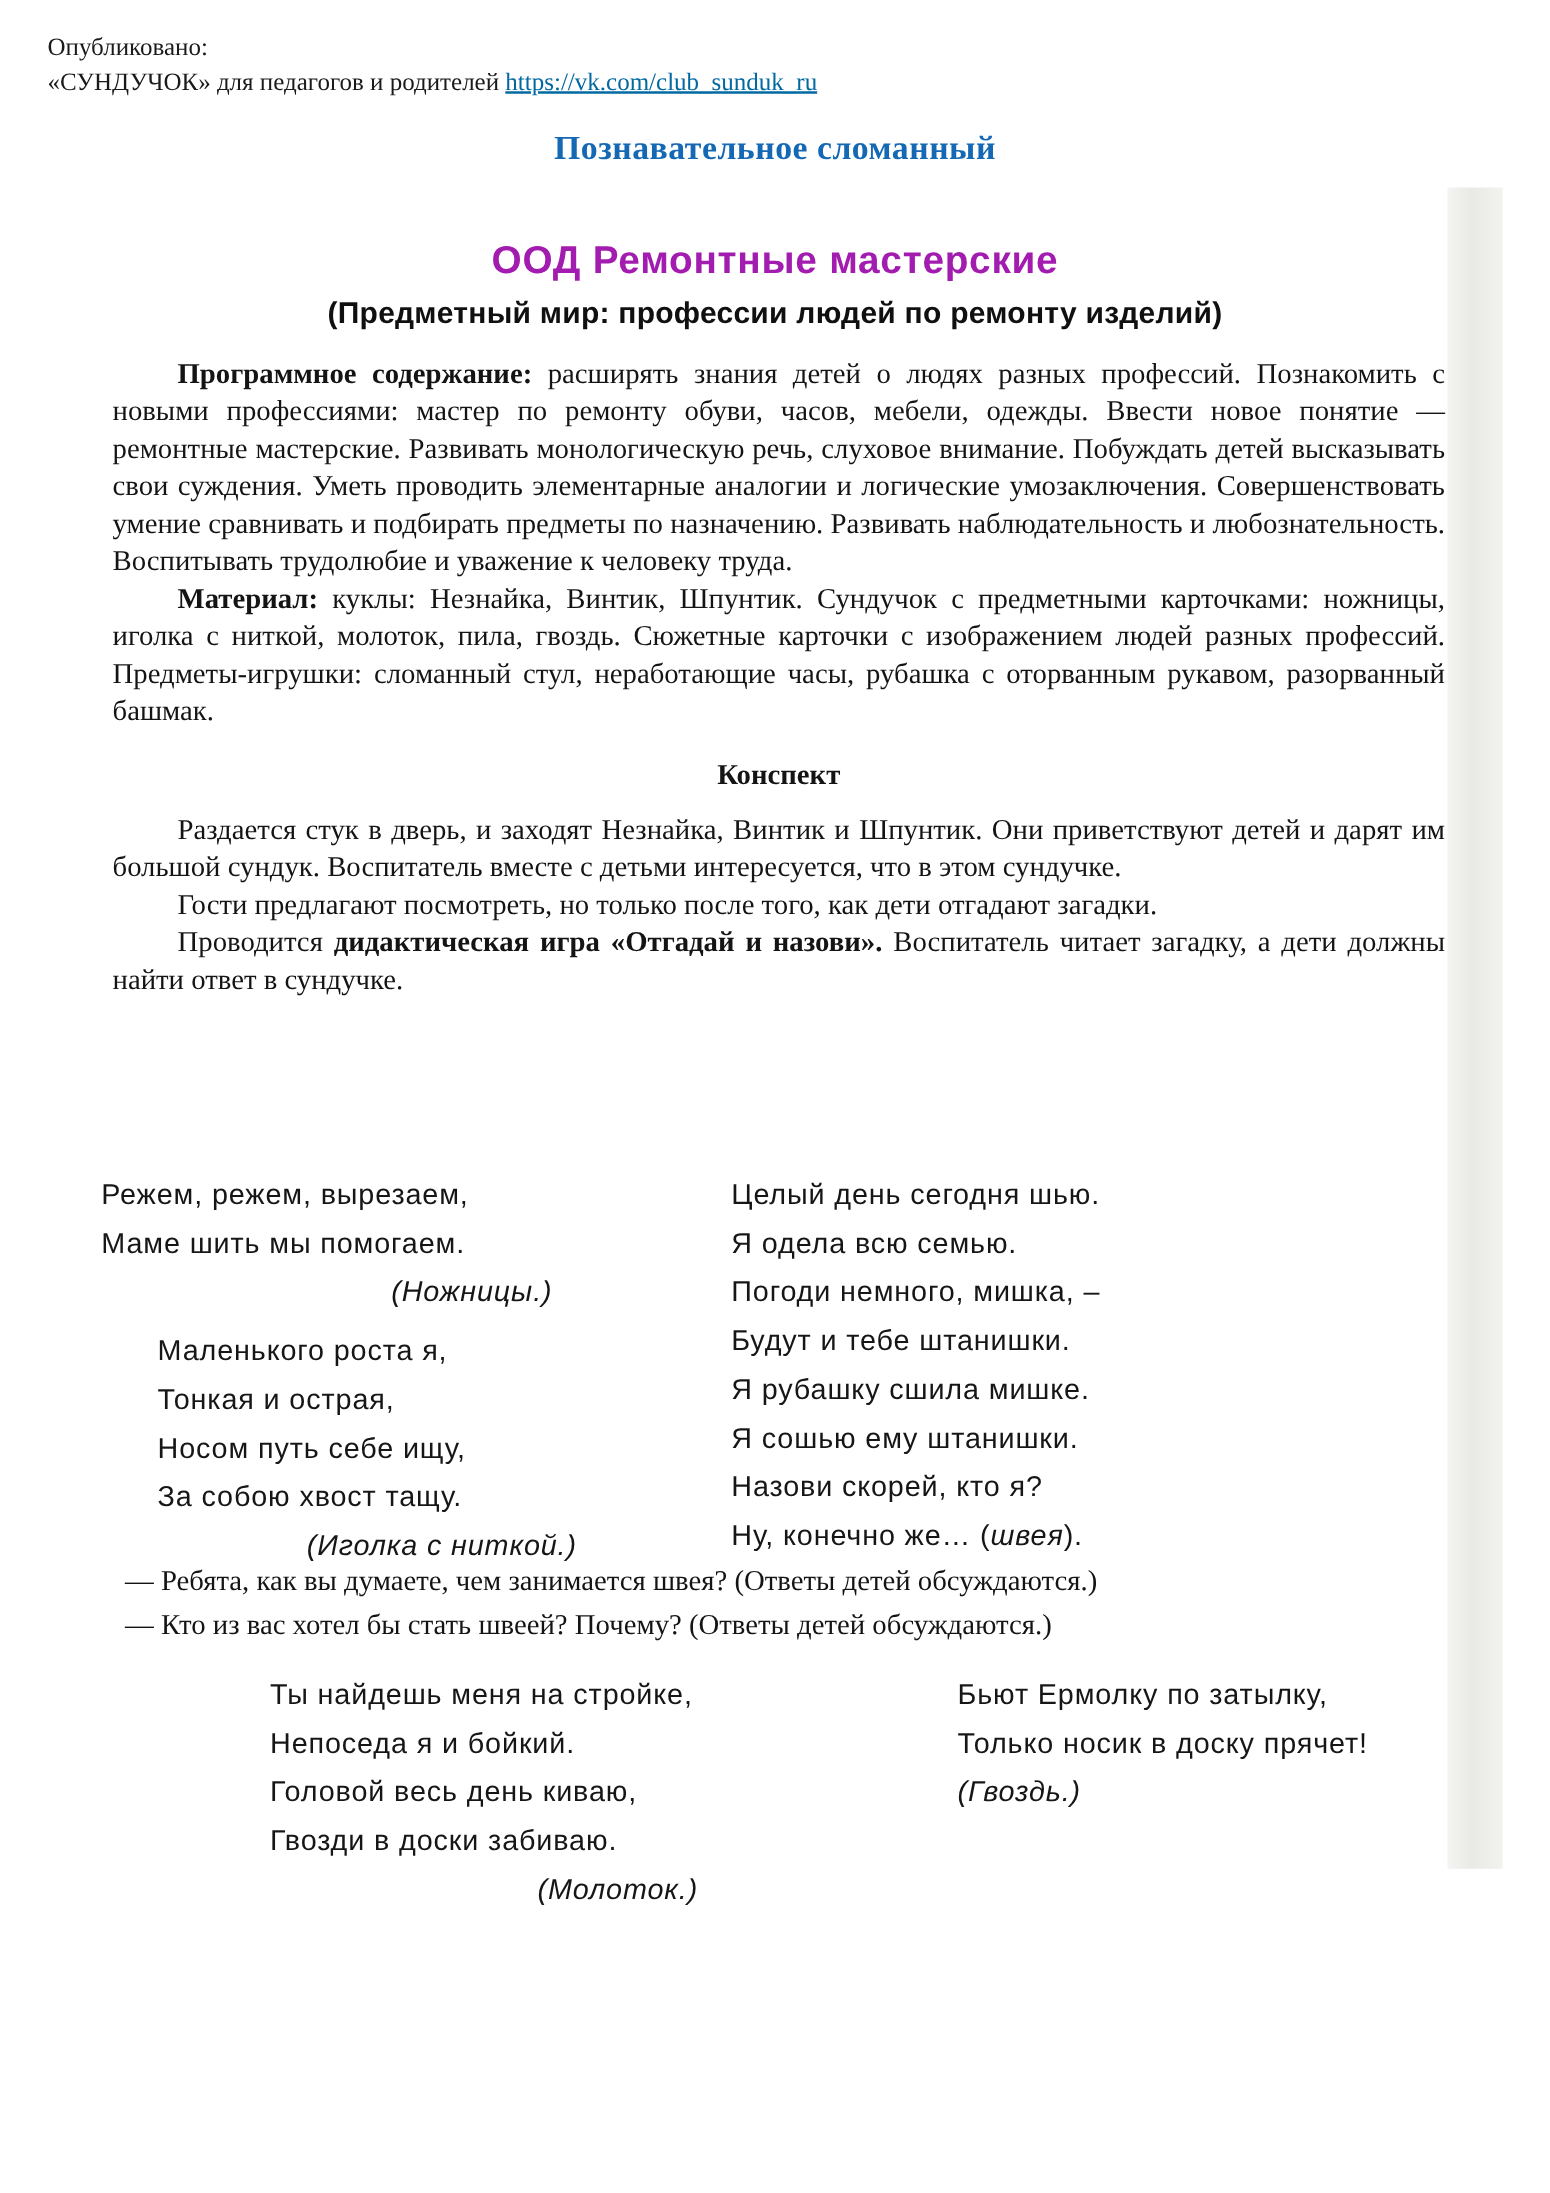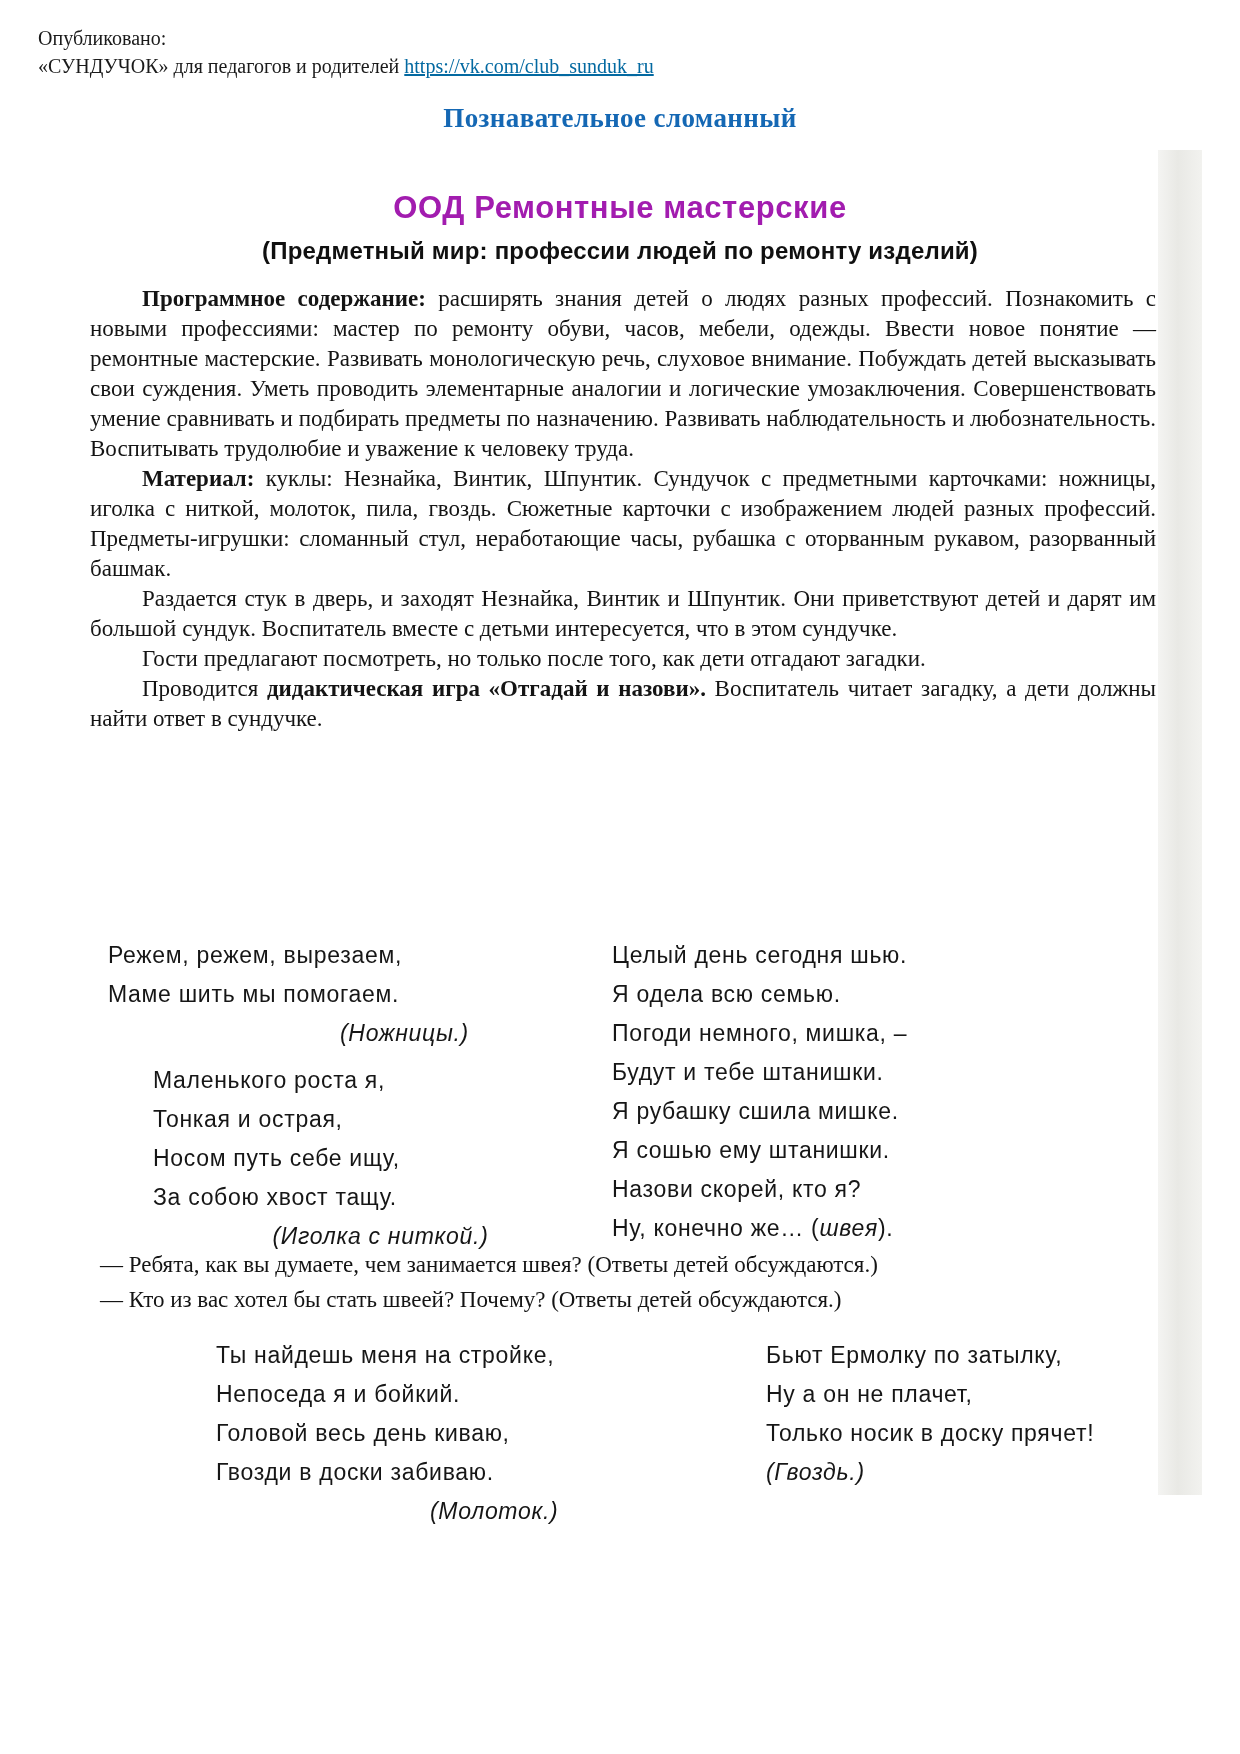--- a/index.html
+++ b/index.html
@@ -48,21 +48,21 @@
   }
   .riddle-font{
     font-family:"Liberation Sans", sans-serif;
     font-size:23px;letter-spacing:.7px;color:#161616;
   }
   .rl{line-height:39px;white-space:nowrap;}
   .answer{font-style:italic;}
   .riddles1{position:absolute;left:0;top:936px;}
   .riddles2{position:absolute;left:0;top:1336px;gap:20px;}
   .row{display:flex;align-items:flex-start;}
-  .b1-left{margin-left:108px;width:430px;}
+  .b1-left{margin-left:81px;width:430px;}
   .b1-left .indent2{margin-left:45px;}
   .b1-left .ans1{margin-left:232px;}
   .b1-left .ans2{margin-left:115px;text-align:center;}
   .b1-right{margin-left:74px;width:430px;}
   .b2-left{margin-left:216px;width:400px;}
   .b2-left .ans{margin-left:214px;}
   .b2-right{margin-left:130px;width:380px;}
   .b2-right .ans{padding-right:28px;}
   .gap{height:8px;}
   .qa{
@@ -84,20 +84,21 @@
 </div>
 
 <div class="section-heading">Познавательное сломанный</div>
 
 <div class="doc-title">ООД Ремонтные мастерские</div>
 <div class="doc-subtitle">(Предметный мир: профессии людей по ремонту изделий)</div>
 
 <div class="main">
   <p><b>Программное содержание:</b><span> расширять знания детей о людях разных профессий. Познакомить с новыми профессиями: мастер по ремонту обуви, часов, мебели, одежды. Ввести новое понятие — ремонтные мастерские. Развивать монологическую речь, слуховое внимание. Побуждать детей высказывать свои суждения. Уметь проводить элементарные аналогии и логические умозаключения. Совершенствовать умение сравнивать и подбирать предметы по назначению. Развивать наблюдательность и любознательность. Воспитывать трудолюбие и уважение к человеку труда.</span></p>
   <p><b>Материал:</b><span> куклы: Незнайка, Винтик, Шпунтик. Сундучок с предметными карточками: ножницы, иголка с ниткой, молоток, пила, гвоздь. Сюжетные карточки с изображением людей разных профессий. Предметы-игрушки: сломанный стул, неработающие часы, рубашка с оторванным рукавом, разорванный башмак.</span></p>
+  <div class="konspekt">Конспект</div>
   <p>Раздается стук в дверь, и заходят Незнайка, Винтик и Шпунтик. Они приветствуют детей и дарят им большой сундук. Воспитатель вместе с детьми интересуется, что в этом сундучке.</p>
   <p>Гости предлагают посмотреть, но только после того, как дети отгадают загадки.</p>
   <p><span>Проводится </span><b>дидактическая игра «Отгадай и назови».</b><span> Воспитатель читает загадку, а дети должны найти ответ в сундучке.</span></p>
 </div>
 
 <div class="riddles1 riddle-font row">
   <div class="b1-left">
     <div class="rl">Режем, режем, вырезаем,</div>
     <div class="rl">Маме шить мы помогаем.</div>
     <div class="rl answer ans1">(Ножницы.)</div>
@@ -128,17 +129,16 @@
 <div class="riddles2 riddle-font row">
   <div class="b2-left">
     <div class="rl">Ты найдешь меня на стройке,</div>
     <div class="rl">Непоседа я и бойкий.</div>
     <div class="rl">Головой весь день киваю,</div>
     <div class="rl">Гвозди в доски забиваю.</div>
     <div class="rl answer ans">(Молоток.)</div>
   </div>
   <div class="b2-right">
     <div class="rl">Бьют Ермолку по затылку,</div>
-    <div class="rl">Ну а он не плачет,</div>
     <div class="rl">Только носик в доску прячет!</div>
     <div class="rl answer ans">(Гвоздь.)</div>
   </div>
 </div>
 
 </body></html>

